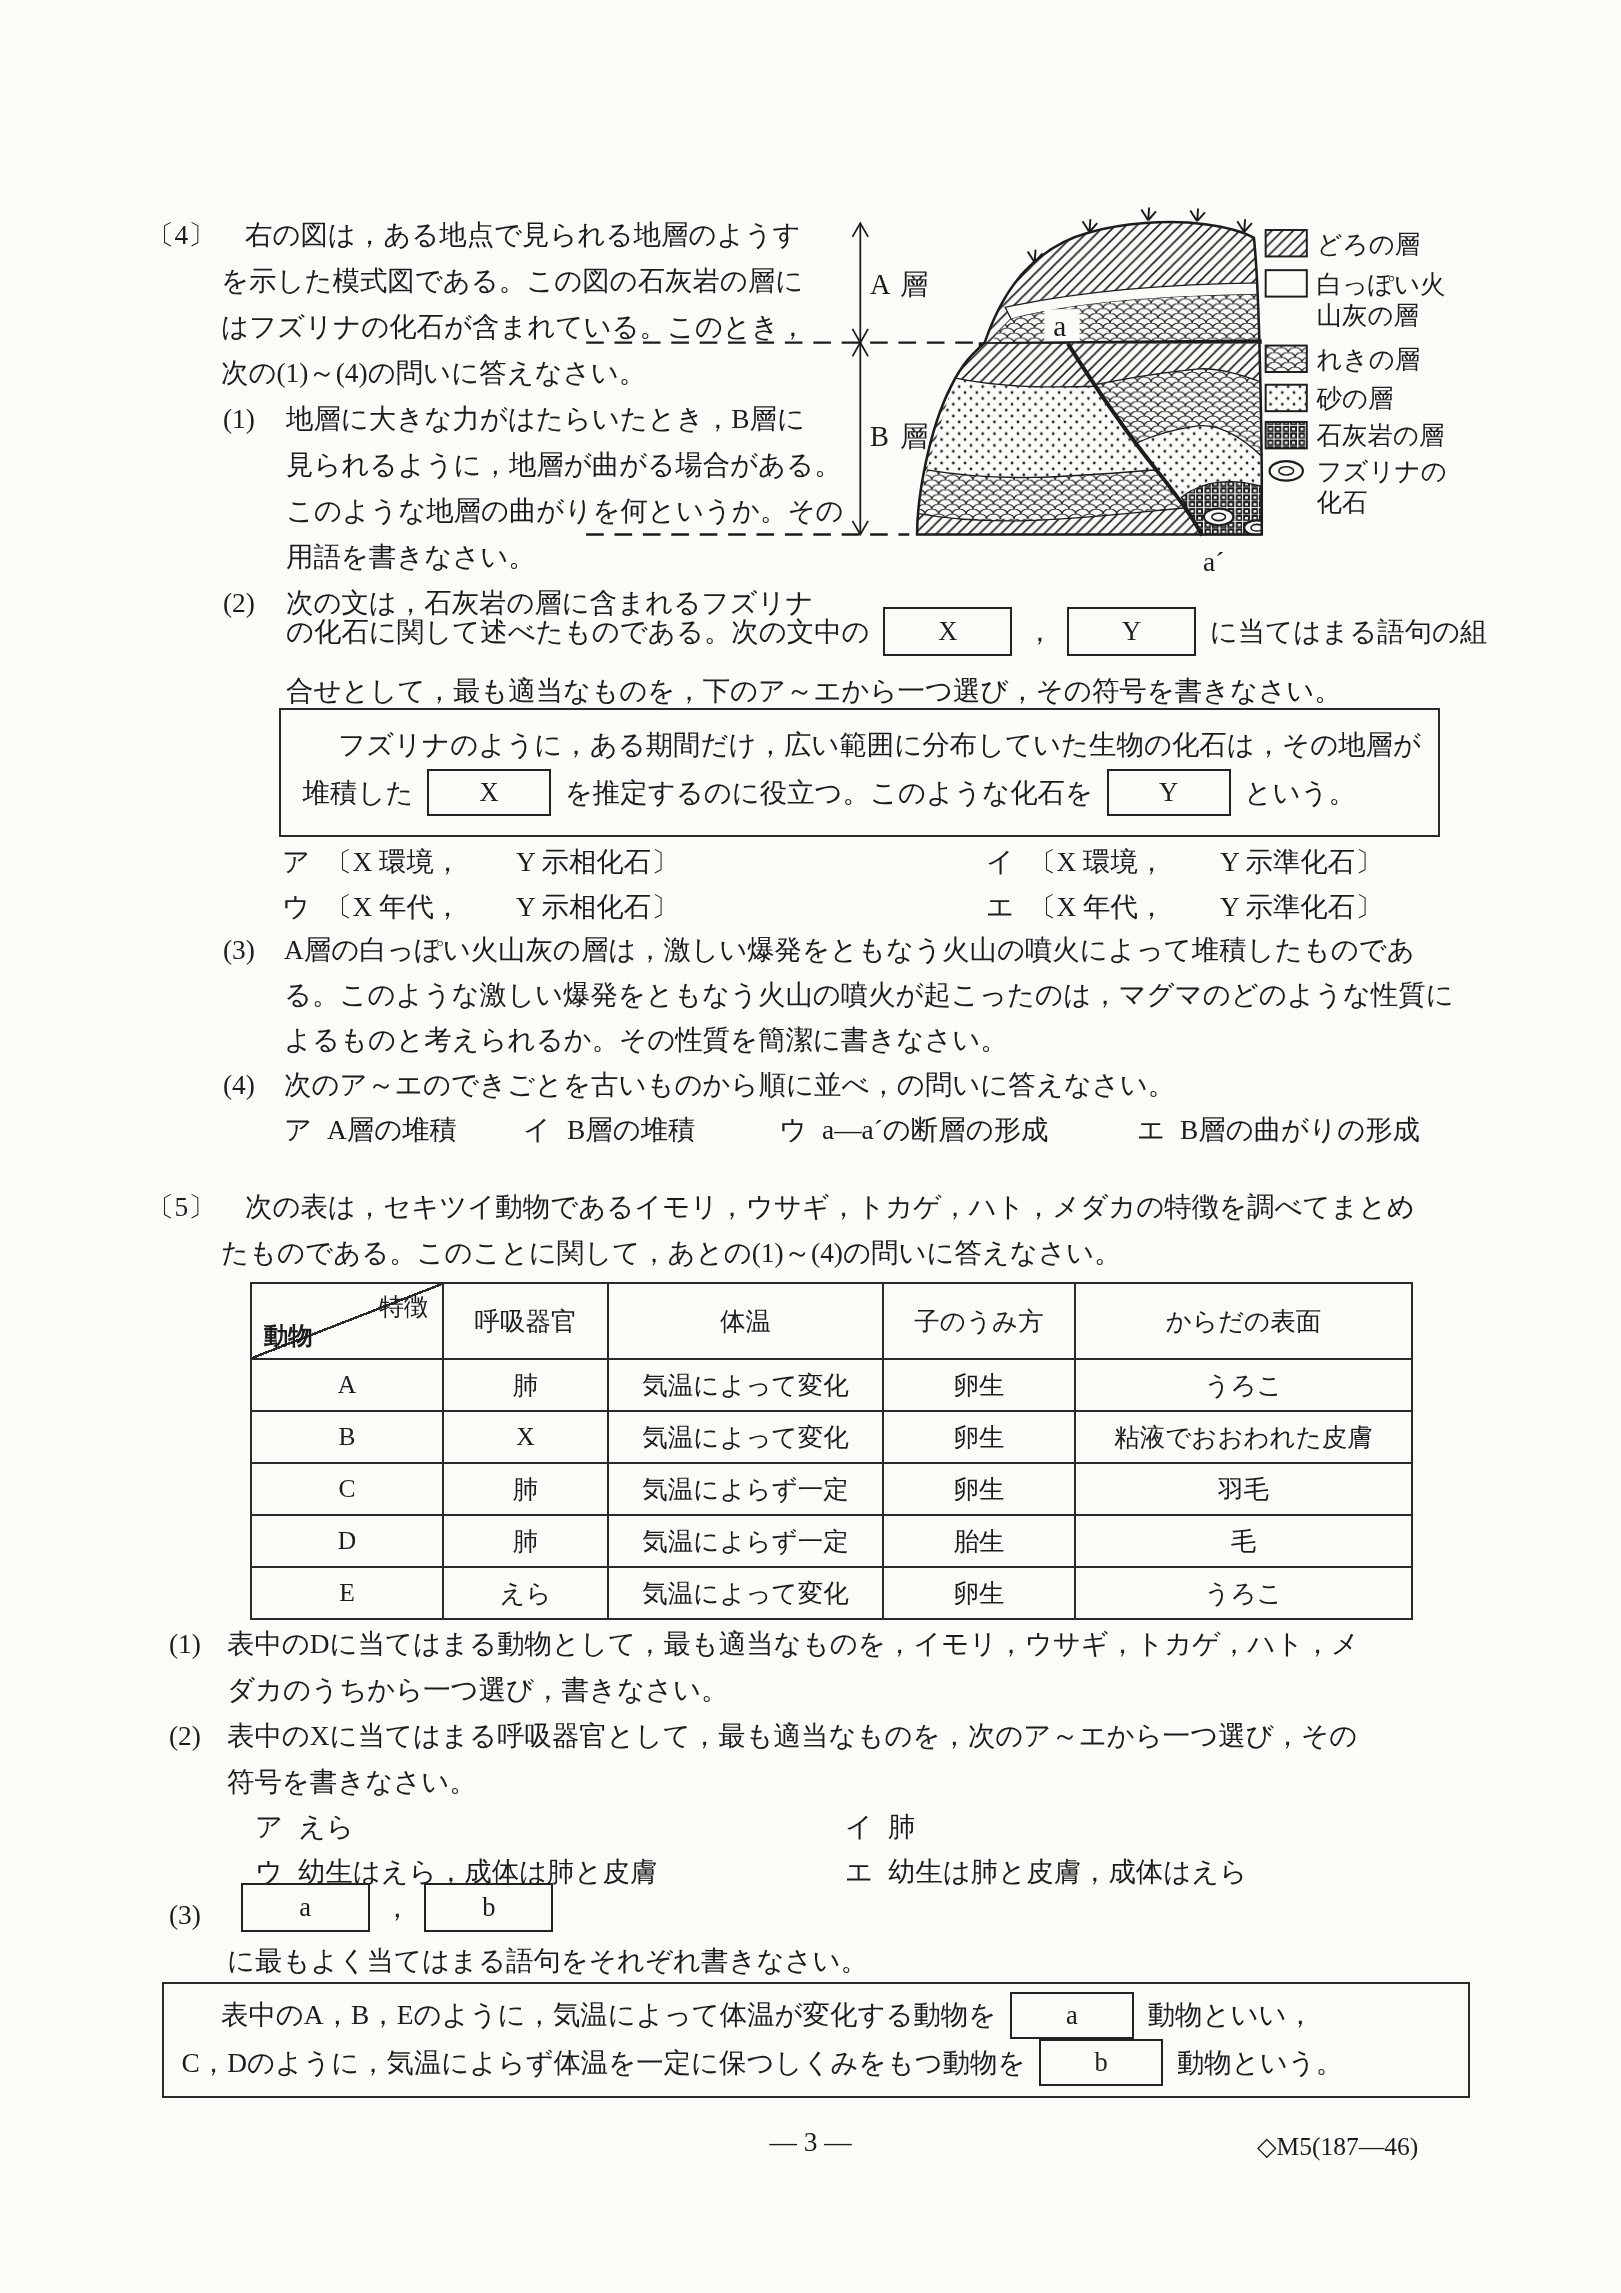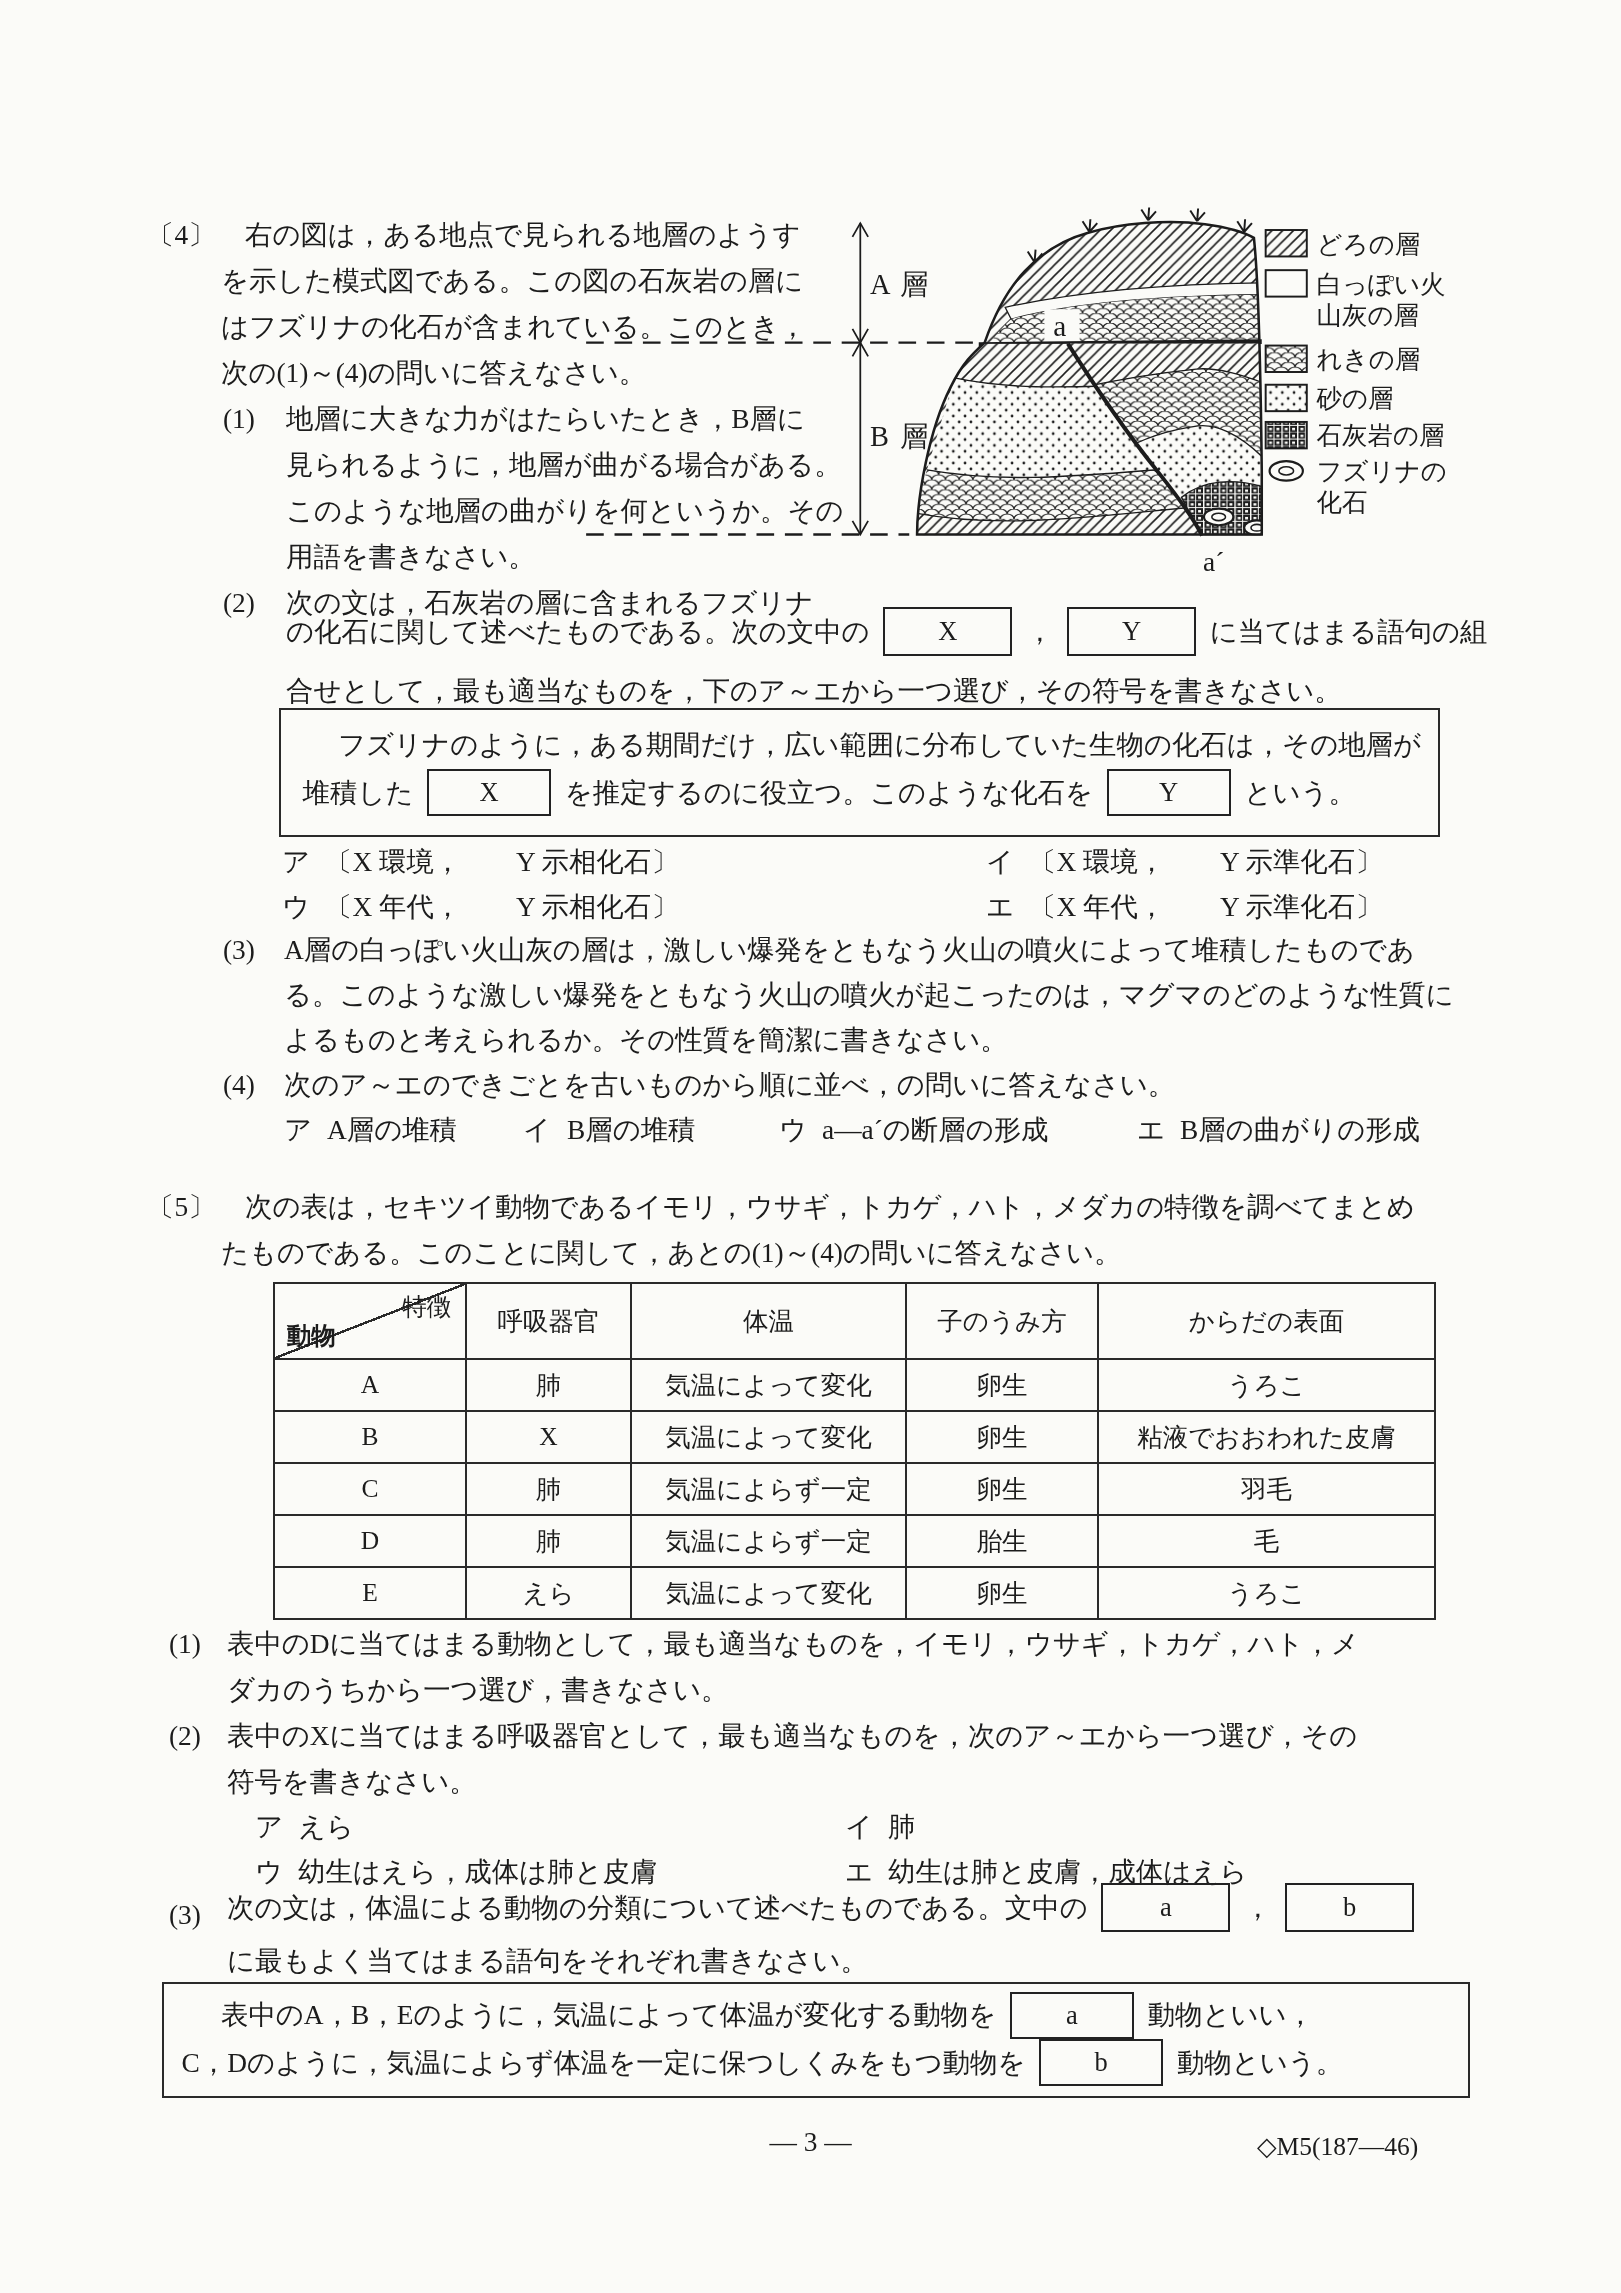--- a/index.html
+++ b/index.html
@@ -11,21 +11,21 @@
   .bx{display:inline-flex;flex:none;align-items:center;justify-content:center;
       border:2.9px solid #222;width:125px;height:45px;margin:0 13.7px;font-size:26.5px;}
   .bx2{display:inline-flex;flex:none;align-items:center;justify-content:center;
       border:2.9px solid #222;width:120px;height:43px;margin:0 13.7px;font-size:26.5px;}
   .stmt{position:absolute;border:2.5px solid #2a2a2a;background:#fbfbf8;}
   .stmt .ln,.stmt .row{position:absolute;}
   #t5{position:absolute;left:250px;top:1282px;border-collapse:collapse;table-layout:fixed;}
   #t5 td{border:2px solid #2a2a2a;font-size:25.5px;text-align:center;vertical-align:middle;padding:0;}
   #t5 tr.hdr td{height:74px;}
   #t5 tr.dat td{height:50px;}
-  #t5{border:2.9px solid #2a2a2a;margin-left:23px;}
+  #t5{border:2.9px solid #2a2a2a;}
   .corner{position:relative;
      background:linear-gradient(to bottom right,transparent calc(50% - 1.2px),
        #2a2a2a calc(50% - 1.2px),#2a2a2a calc(50% + 1.2px),transparent calc(50% + 1.2px));}
   .corner .ct{position:absolute;top:5.9px;right:13.7px;font-size:24.5px;}
   .corner .cb{position:absolute;bottom:5.9px;left:11.8px;font-size:24.5px;font-weight:bold;}
   #fig{position:absolute;left:568px;top:137px;width:941px;height:470px;}
   #fig text{font-family:"Liberation Serif","DejaVu Serif",serif;fill:#1c1c1c;}
   .fut{text-align:center;width:1621px;left:0;}
 </style>
 </head>
@@ -287,21 +287,20 @@
   <div class="ln" style="left:298px;top:1810px">えら</div>
   <div class="ln" style="left:845px;top:1810px">イ</div>
   <div class="ln" style="left:888px;top:1810px">肺</div>
   <div class="ln" style="left:255px;top:1855px">ウ</div>
   <div class="ln" style="left:298px;top:1855px">幼生はえら，成体は肺と皮膚</div>
   <div class="ln" style="left:845px;top:1855px">エ</div>
   <div class="ln" style="left:888px;top:1855px">幼生は肺と皮膚，成体はえら</div>
 
   <div class="ln" style="left:169px;top:1898px">(3)</div>
   <div class="row" style="left:227px;top:1882px;height:51px">
-    <span>次の文は，体温による動物の分類について述べたものである。文中の</span>
     <span class="bx">a</span>
     <span>，</span>
     <span class="bx">b</span>
   </div>
   <div class="ln" style="left:227px;top:1944px">に最もよく当てはまる語句をそれぞれ書きなさい。</div>
 
   <div class="stmt" style="left:162px;top:1982px;width:1304px;height:112px">
     <div class="row" style="left:57px;top:7.8px;height:47px">
       <span>表中のA，B，Eのように，気温によって体温が変化する動物を</span>
       <span class="bx2">a</span>

